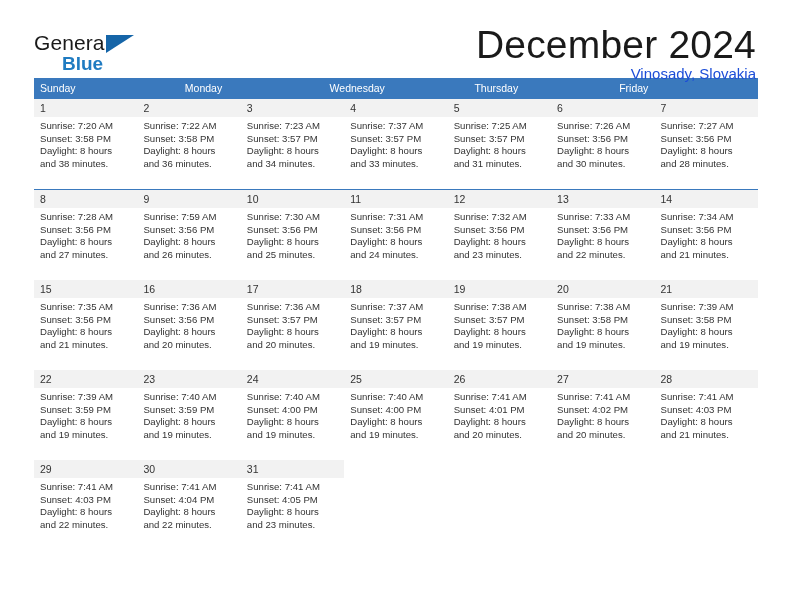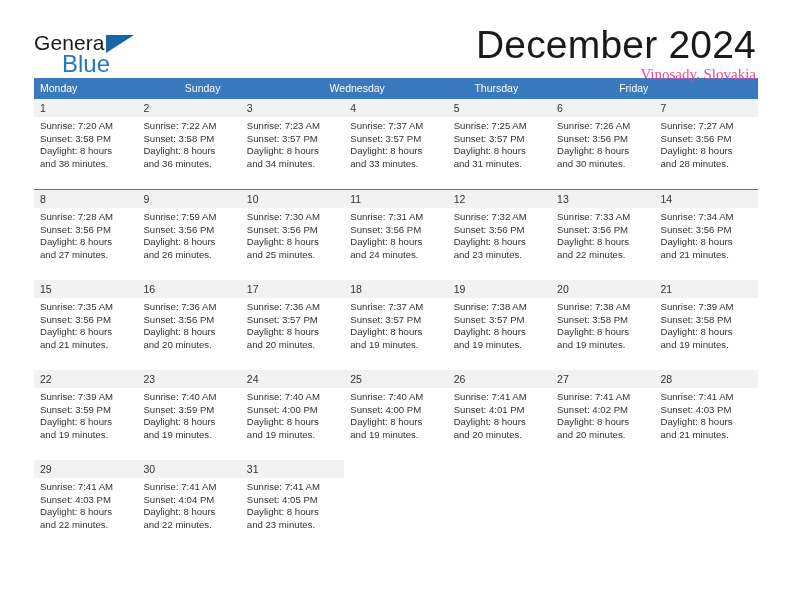--- a/index.html
+++ b/index.html
@@ -31,26 +31,27 @@
     padding-top: 4px;
   }
   .logo-general {
     font-size: 21px;
     color: #1a1a1a;
     letter-spacing: 0.1px;
     line-height: 22px;
     display: block;
   }
   .logo-blue {
-    font-size: 24px;
+    font-size: 19px;
     color: #1f7bc1;
     line-height: 22px;
     display: block;
     margin-left: 28px;
     margin-top: -1px;
+    font-weight: bold;
   }
   .logo-triangle {
     position: absolute;
     left: 72px;
     top: 7px;
     width: 0;
     height: 0;
     border-left: 28px solid #1565a8;
     border-bottom: 18px solid transparent;
   }
@@ -60,24 +61,23 @@
   }
   .cal-title {
     font-size: 39px;
     font-weight: normal;
     color: #1a1a1a;
     line-height: 34px;
     letter-spacing: 0.2px;
   }
   .cal-sub {
     font-size: 15px;
-    color: #ec4899;
+    color: #1d4ed8;
     line-height: 20px;
     margin-top: 2px;
-    font-family: Liberation Serif, serif;
   }
 
   
   .calendar {
     margin: 0 34px;
     width: 724px;
   }
   .dow-row {
     display: flex;
     background: #3a79bd;
@@ -143,22 +143,22 @@
       <span class="logo-blue">Blue</span>
     </div>
     <div class="titles">
       <div class="cal-title">December 2024</div>
       <div class="cal-sub">Vinosady, Slovakia</div>
     </div>
   </div>
 
   <div class="calendar">
     <div class="dow-row">
+      <div class="dow">Sunday</div>
       <div class="dow">Monday</div>
-      <div class="dow">Sunday</div>
       <div class="dow">Wednesday</div>
       <div class="dow">Thursday</div>
       <div class="dow">Friday</div>
     </div>
 
     <div id="weeks-container">
         <div class="week">
           <div class="cell filled">
             <div class="daynum-band">
               <span class="daynum">1</span>

